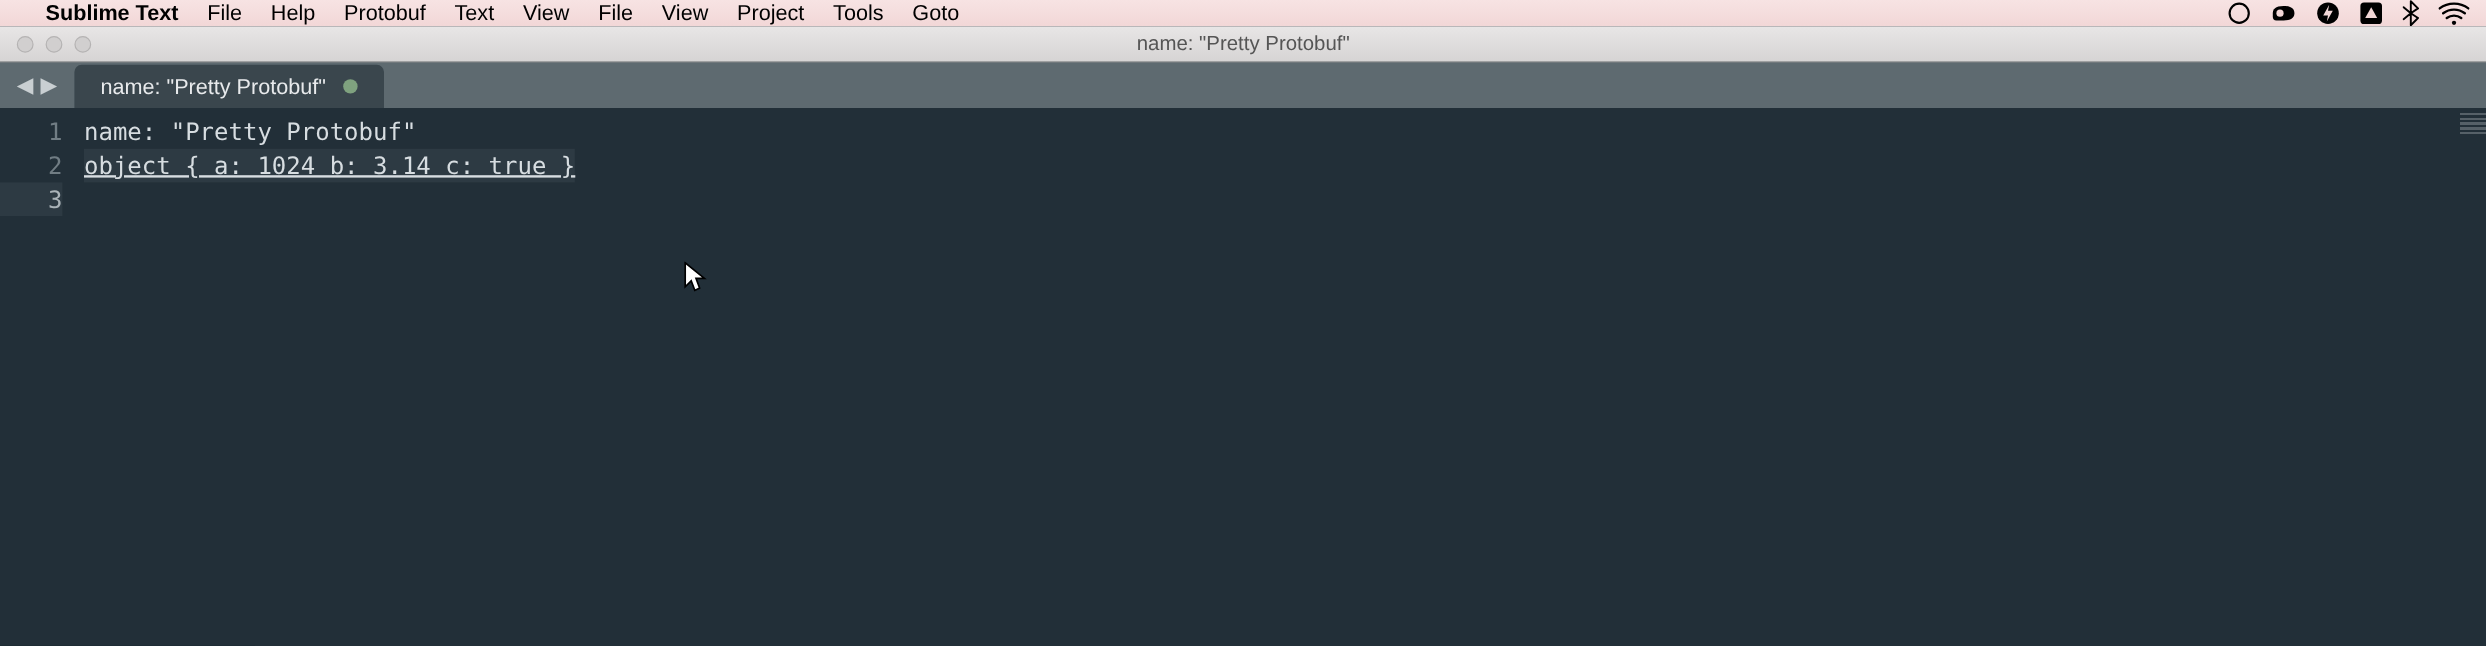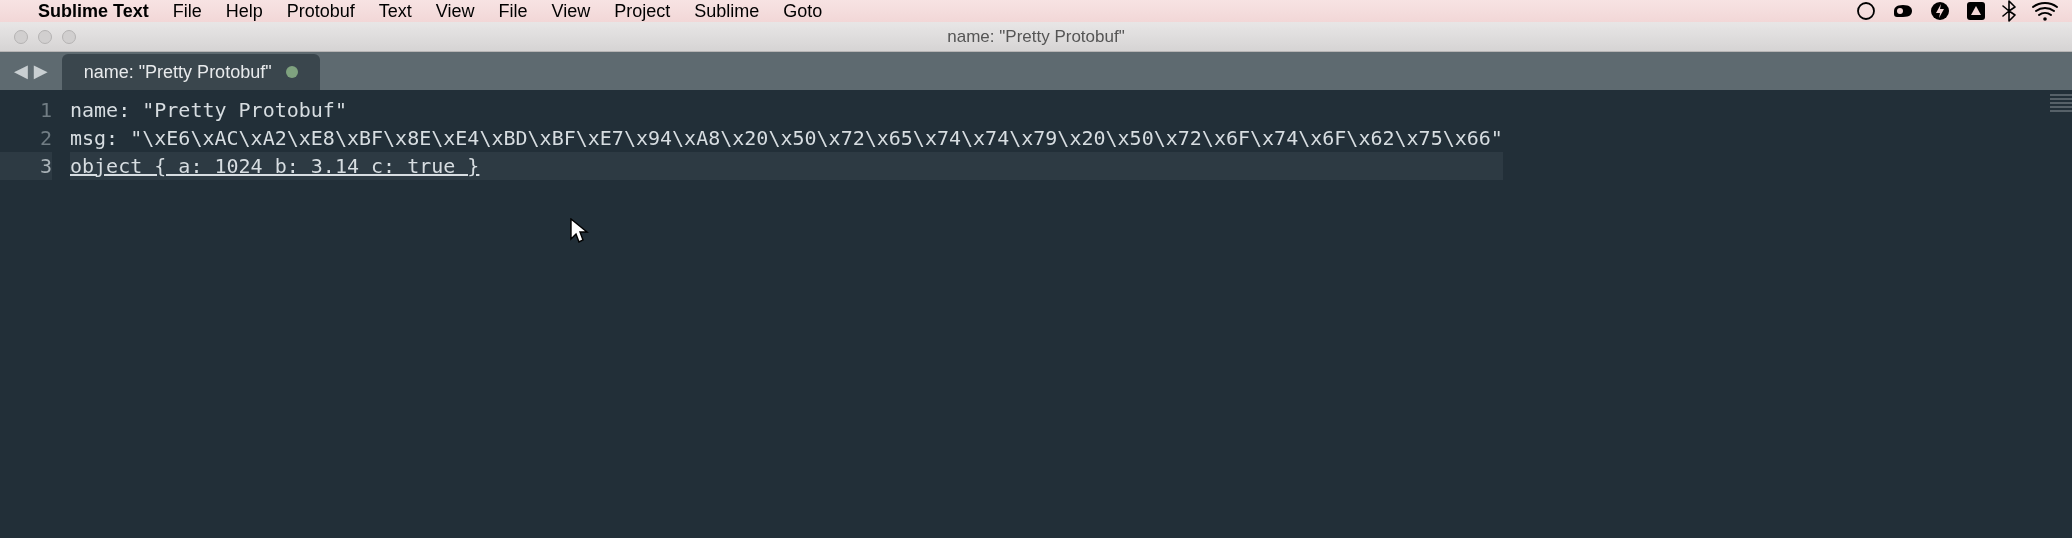--- a/index.html
+++ b/index.html
@@ -127,21 +127,21 @@
   <span class="apple"></span>
   <span class="appname menu-item">Sublime Text</span>
   <span class="menu-item">File</span>
   <span class="menu-item">Help</span>
   <span class="menu-item">Protobuf</span>
   <span class="menu-item">Text</span>
   <span class="menu-item">View</span>
   <span class="menu-item">File</span>
   <span class="menu-item">View</span>
   <span class="menu-item">Project</span>
-  <span class="menu-item">Sublime</span>
+  <span class="menu-item">Tools</span>
   <span class="menu-item">Goto</span>
   <span class="spacer"></span>
   <span class="status-icons">
     <span>
       <svg width="20" height="20" viewBox="0 0 20 20">
           <circle cx="10" cy="10" r="8" fill="none" stroke="#000" stroke-width="1.8"></circle>
         </svg>
     </span>
     <span>
       <svg width="22" height="18" viewBox="0 0 22 18">
@@ -194,19 +194,19 @@
     <span class="dirty"></span>
   </div>
 </div>
 
 <div class="editor">
   <div class="gutter" id="gutter">
       <div class="ln">1</div>
       <div class="ln">2</div>
       <div class="ln current">3</div>
     </div>
-  <div class="code" id="code"><div class="line">name: "Pretty Protobuf"</div><div class="line">msg: "\xE6\xAC\xA2\xE8\xBF\x8E\xE4\xBD\xBF\xE7\x94\xA8\x20\x50\x72\x65\x74\x74\x79\x20\x50\x72\x6F\x74\x6F\x62\x75\x66"</div><div class="line current">object { a: 1024 b: 3.14 c: true }</div></div>
+  <div class="code" id="code"><div class="line">name: "Pretty Protobuf"</div><div class="line current">object { a: 1024 b: 3.14 c: true }</div></div>
   <div class="minimap"></div>
 
   <svg class="cursor" width="20" height="28" viewBox="0 0 20 28">
     <path d="M1 1l0 20 5-5 3 8 4-2-3-8 7 0z" fill="#fff" stroke="#000" stroke-width="1.4"></path>
   </svg>
 </div>
 
 </body></html>

